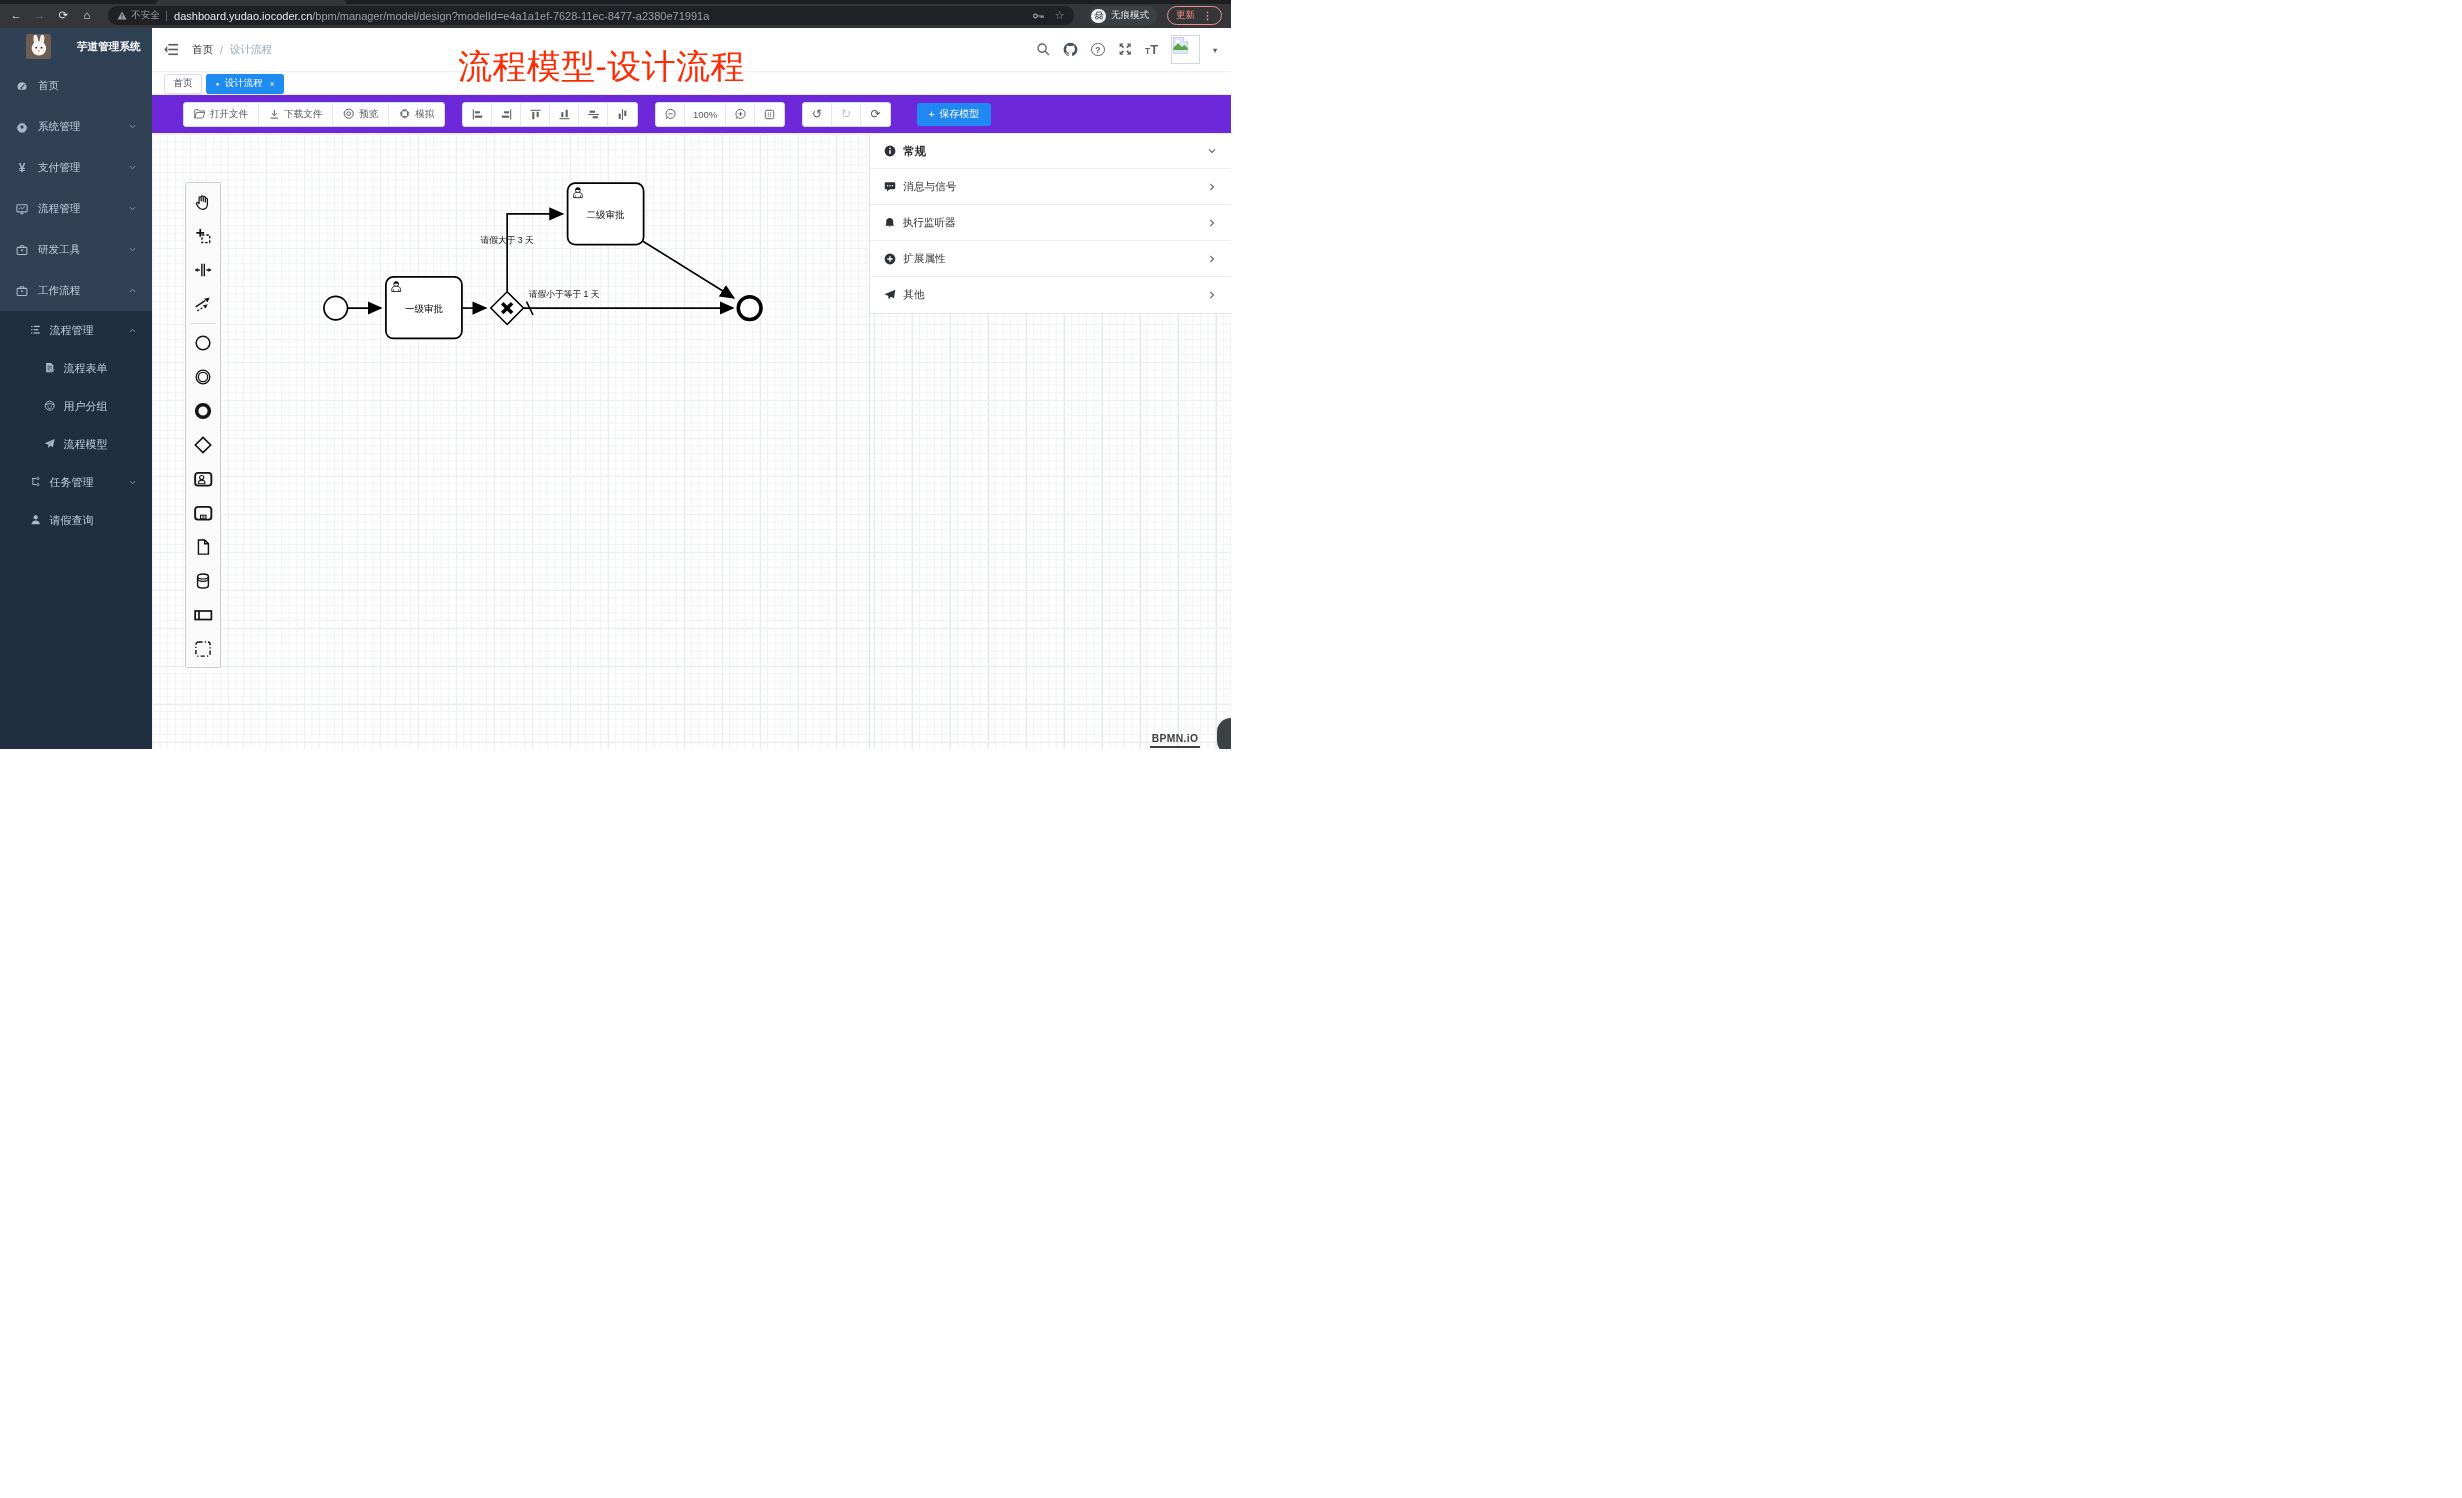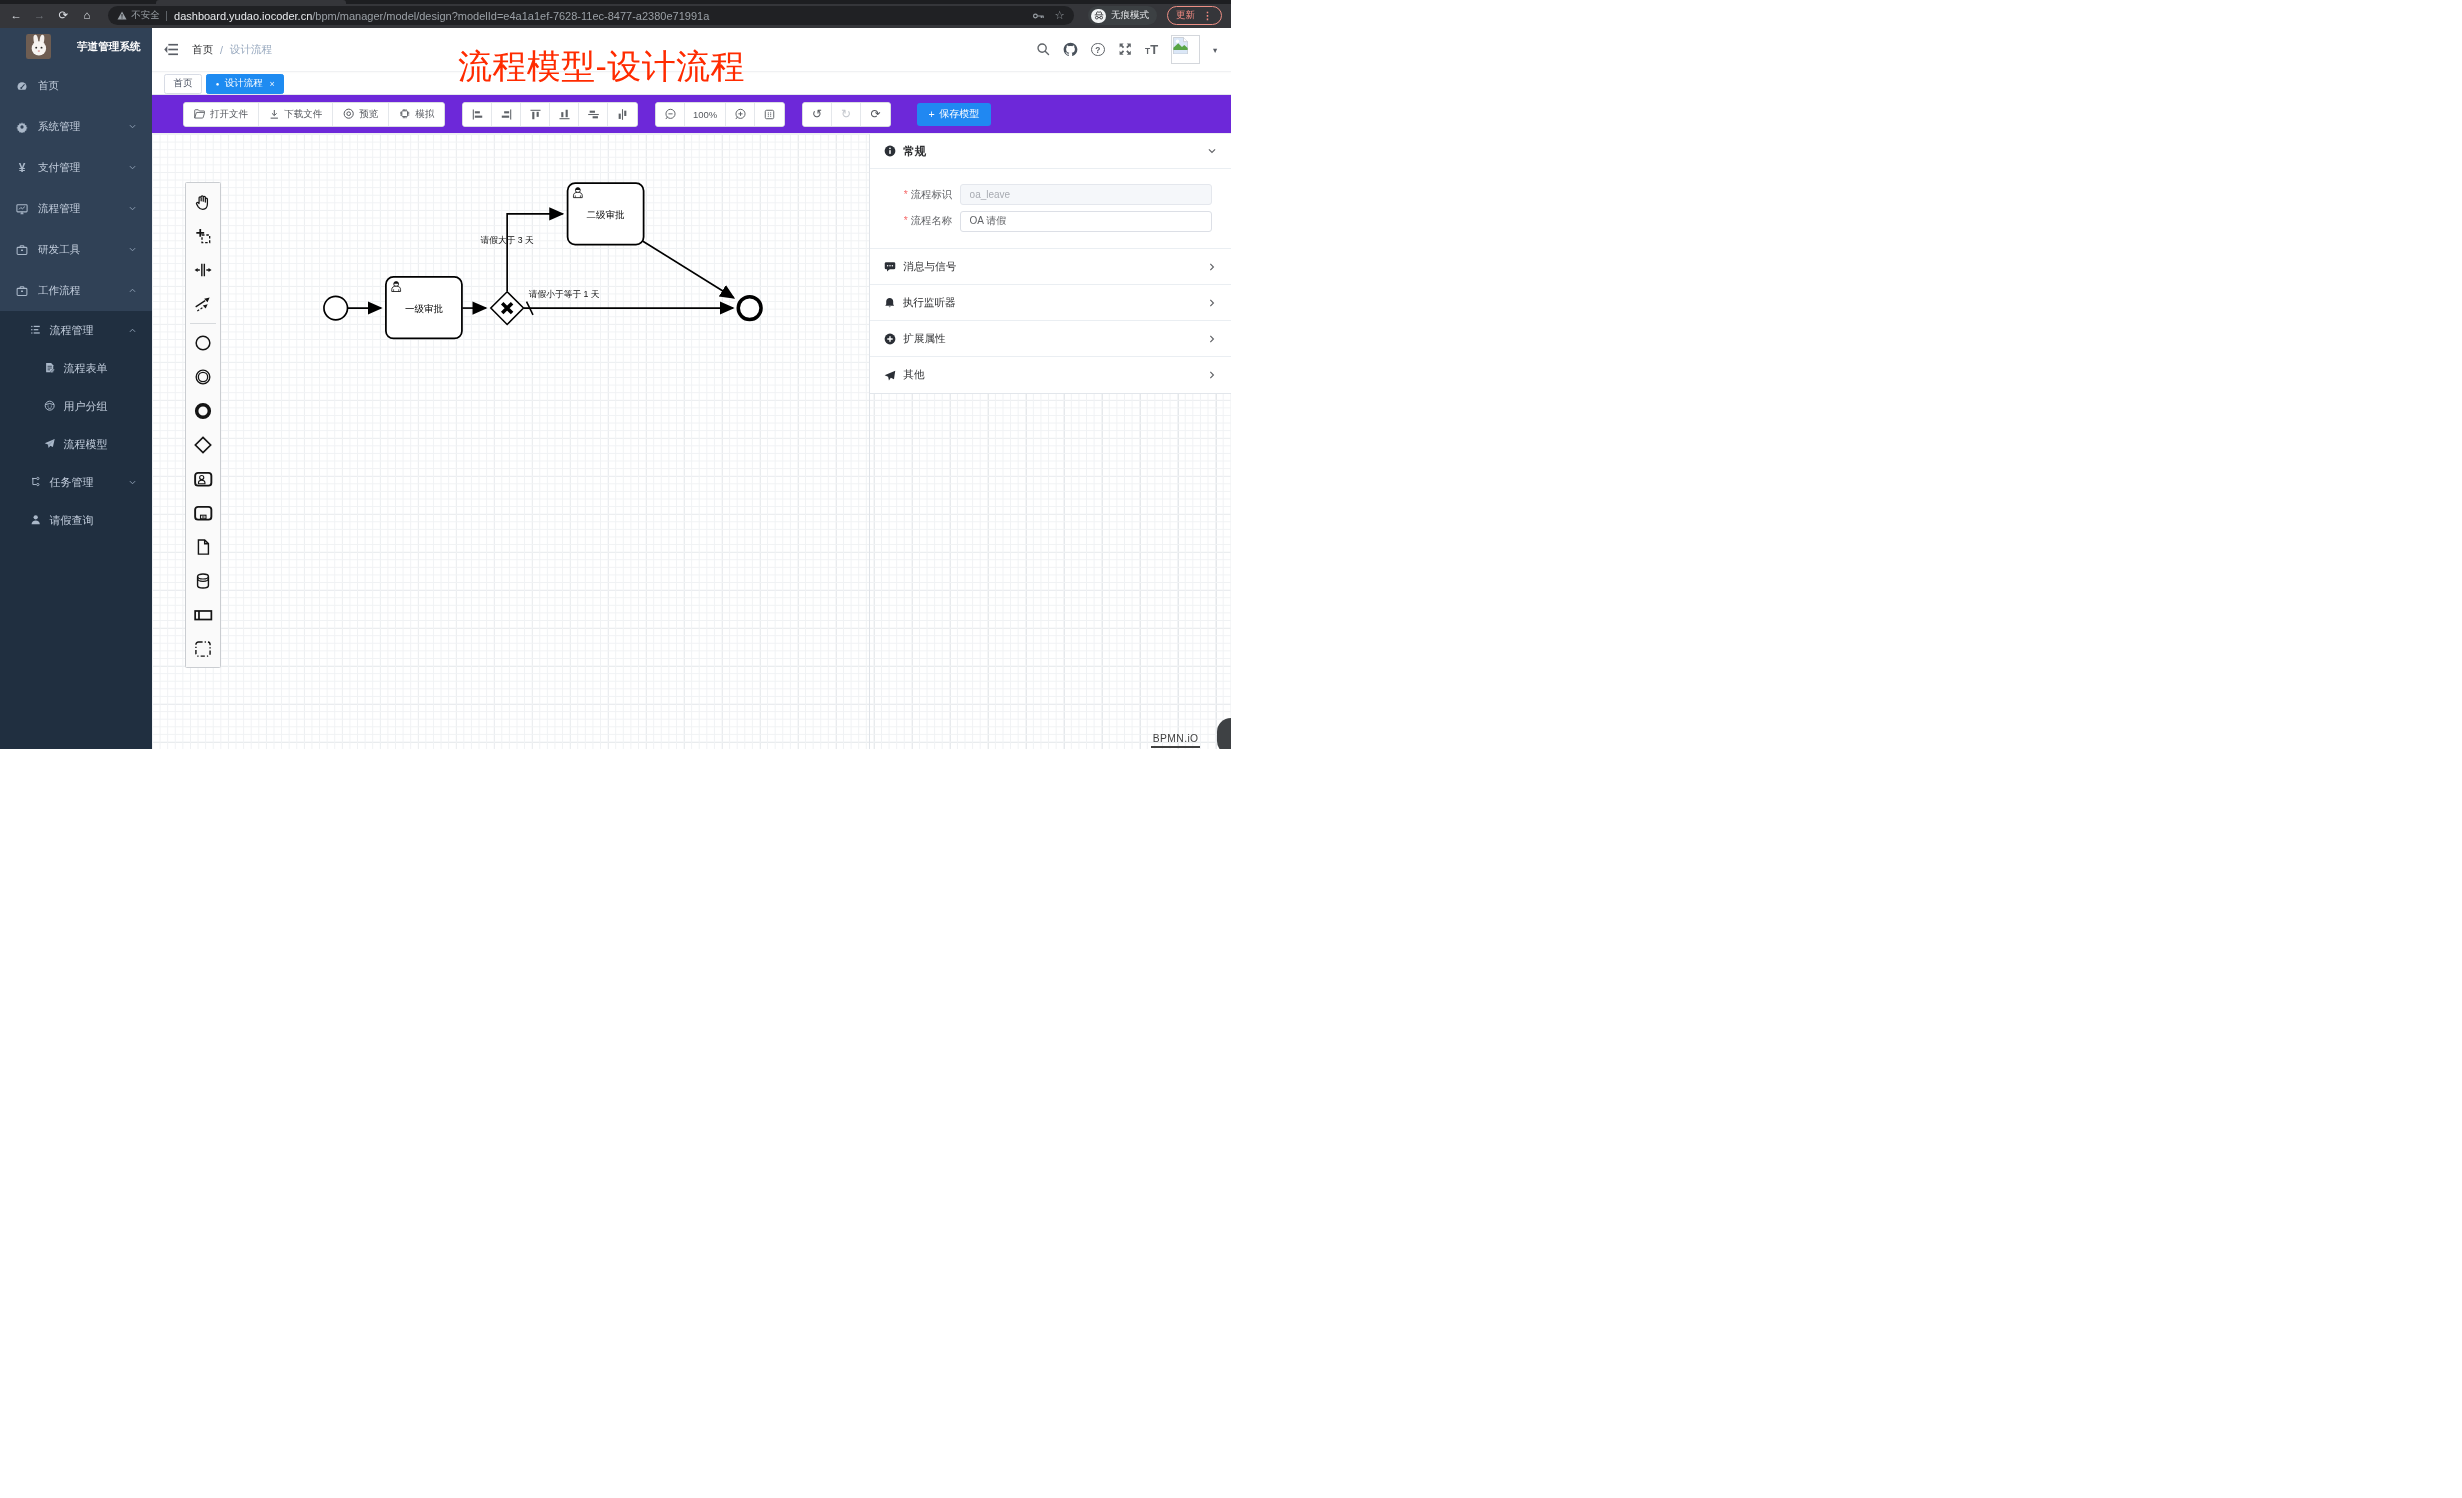--- a/index.html
+++ b/index.html
@@ -117,21 +117,21 @@
   .req { color:#f56c6c; margin-right:3px; font-size:10.3px; }
   .f-input { margin-left:7.6px; width:252px; height:21px; border:0.8px solid #dcdfe6; border-radius:3px; padding:0 9px;
     font-size:10px; color:#606266; outline:none; background:#fff; font-family:"Liberation Sans",sans-serif; }
   .f-input.is-disabled { background:#f5f7fa; border-color:#e4e7ed; color:#a8abb2; }
   .sec-row { height:36px; display:flex; align-items:center; padding:0 13.7px; border-bottom:0.8px solid #eaeef2; cursor:pointer; }
   .sec-row:last-child { border-bottom:none; }
   .sec-row .sec-ico { margin-right:7.6px; display:flex; }
   .sec-label { font-size:10.6px; color:#303133; font-weight:500; }
   .sec-row .p-arrow { margin-left:auto; display:flex; color:#606266; }
 
-  .watermark { position:absolute; right:31px; bottom:1.5px; font-size:10.3px; font-weight:400; color:#3f3f3f;
+  .watermark { position:absolute; right:31px; bottom:1.5px; font-size:10.3px; font-weight:700; color:#3f3f3f;
     border-bottom:2.3px solid #3f3f3f; padding:0 1.5px 1.5px; letter-spacing:0.4px;margin-left:15px; }
   .corner-blob { position:absolute; right:0; bottom:-6px; width:13.7px; height:37px; background:#3e4144; border-radius:18px 0 0 18px; }
 
   svg { display:block; }
 </style>
 </head>
 <body>
 
 <div class="screen">
 
@@ -693,30 +693,20 @@
                   <circle cx="8" cy="4.4" r="1.15" fill="#fff"></circle>
                 </svg>
               </span>
             <span class="p-title">常规</span>
             <span class="p-arrow">
                 <svg width="10" height="10" viewBox="0 0 12 12">
                   <path d="M2.3,4 L6,7.7 L9.7,4" fill="none" stroke="currentColor" stroke-width="1.4"></path>
                 </svg>
               </span>
           </div>
-          <div class="p-form">
-            <div class="f-row">
-              <span class="f-label"><span class="req">*</span><span>流程标识</span></span>
-              <input class="f-input is-disabled" disabled="" value="oa_leave" style="">
-            </div>
-            <div class="f-row">
-              <span class="f-label"><span class="req">*</span><span>流程名称</span></span>
-              <input class="f-input" value="OA 请假" style="">
-            </div>
-          </div>
           <div class="sec-row">
             <span class="sec-ico">
                 <svg width="12" height="11.4" viewBox="0 0 16 15">
                   <rect x="1" y="1.5" width="14" height="9.4" rx="1.8" fill="#2b2f36"></rect>
                   <polygon points="4,10.5 4,14 7.8,10.5" fill="#2b2f36"></polygon>
                   <circle cx="4.8" cy="6.2" r="1" fill="#fff"></circle>
                   <circle cx="8" cy="6.2" r="1" fill="#fff"></circle>
                   <circle cx="11.2" cy="6.2" r="1" fill="#fff"></circle>
                 </svg>
               </span>

